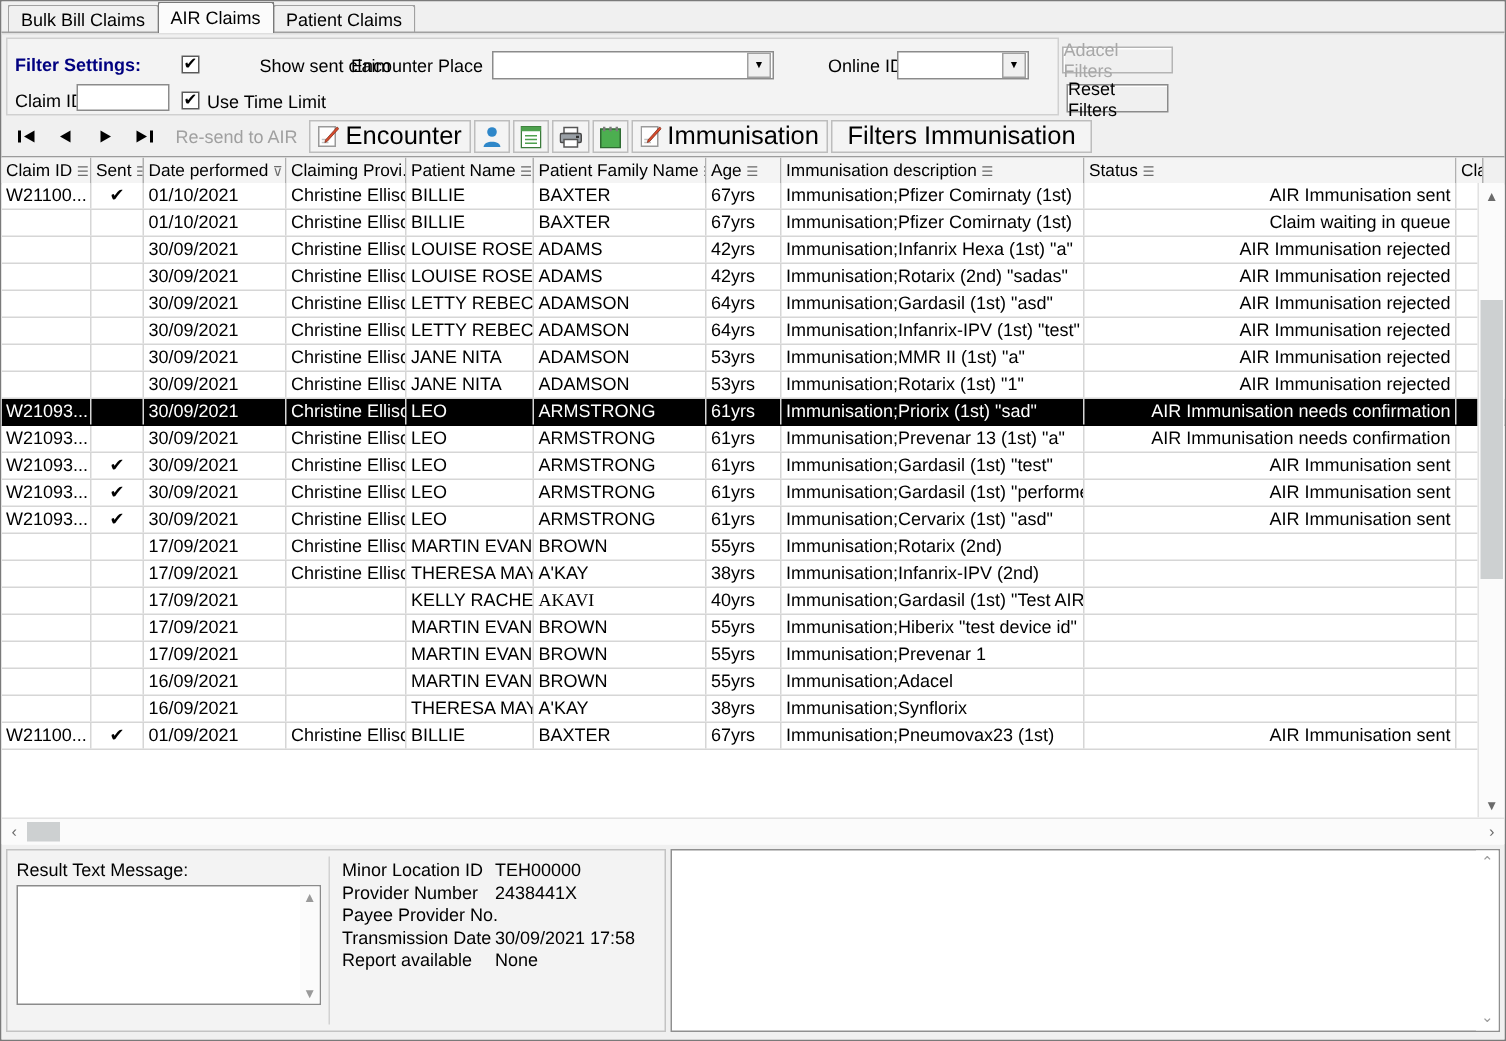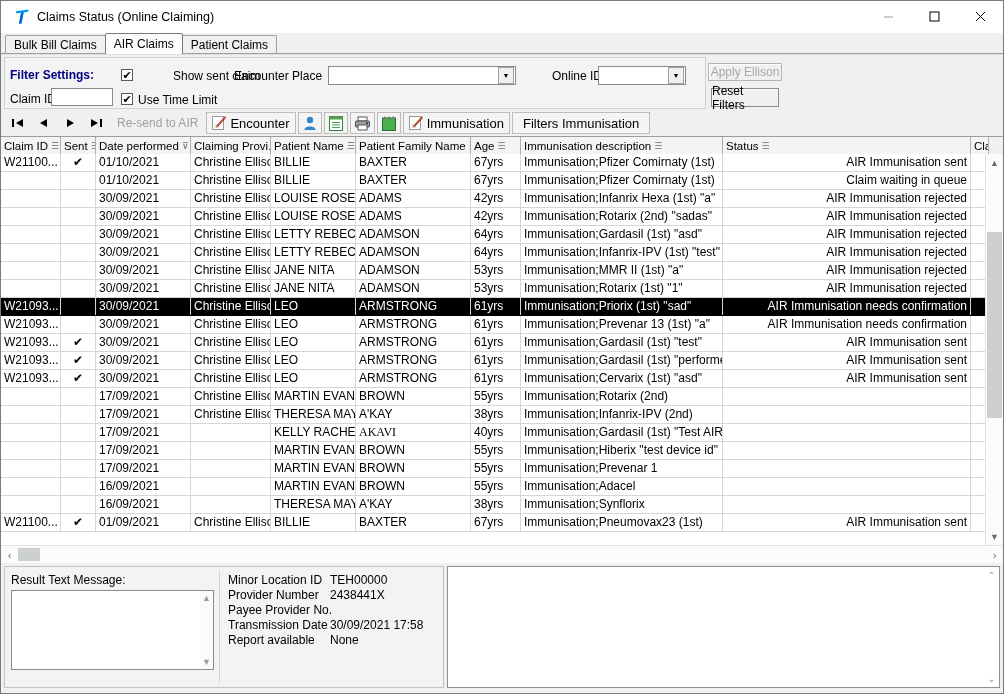--- a/index.html
+++ b/index.html
@@ -56,21 +56,21 @@
   .btn.disabled{color:#a8a8a8;border-color:#b4b4b4;}
 
   
   .toolbar{flex:0 0 auto;height:26px;background:#f0f0f0;display:flex;align-items:center;
            padding-left:4px;position:relative;}
   .navbtn{width:26px;height:22px;display:flex;align-items:center;justify-content:center;
           font-size:10px;color:#000;background:transparent;border:none;}
   .tbtxt{font-size:12px;color:#a0a0a0;padding:0 8px;white-space:nowrap;}
   .tbbtn{height:22px;display:flex;align-items:center;gap:4px;padding:0 5px;
          border:1px solid #bdbdbd;background:#f4f4f4;box-sizing:border-box;
-         font-size:13px;white-space:nowrap;margin-right:2px;}
+         font-size:17px;white-space:nowrap;margin-right:2px;}
   .tbbtn.icononly{padding:0 4px;}
 
   
   .gridwrap{flex:1 1 auto;position:relative;background:#fff;margin:0 0 0 0;overflow:hidden;
             border-top:1px solid #9c9c9c;}
   .ghead{display:flex;height:17px;background:#f0f0f0;border-bottom:1px solid #8c8c8c;}
   .ghead .hc{border-right:1px solid #b0b0b0;box-sizing:border-box;font-size:11.5px;
              line-height:16px;padding-left:3px;display:flex;align-items:center;
              overflow:hidden;white-space:nowrap;background:#f4f4f4;}
   .hc .sorticon{margin-left:3px;font-size:9px;color:#6b6b6b;}
@@ -117,46 +117,20 @@
   .bright .sb{position:absolute;right:0;top:0;bottom:0;width:15px;background:#fff;
               display:flex;flex-direction:column;justify-content:space-between;align-items:center;
               padding:3px 0;box-sizing:border-box;}
   .bright .sb span{font-size:10px;color:#9a9a9a;}
 </style>
 </head>
 <body>
 
 <div class="win">
 
-  <div class="titlebar">
-    <div class="tb-icon">
-      <svg width="17" height="17" viewBox="0 0 17 17">
-        <path d="M2 3.2 L14.6 1.4 L14.0 3.8 L9.6 4.4 L7.4 15.4 L5.0 15.4 L7.1 4.8 L2.4 5.5 Z" fill="#0099f8"></path>
-        <path d="M7.1 4.8 L9.6 4.4 L7.4 15.4 L5.0 15.4 Z" fill="#0064d2"></path>
-      </svg>
-    </div>
-    <div class="tb-title">Claims Status (Online Claiming)</div>
-    <div class="tb-spacer"></div>
-    <div class="tb-btn">
-      <svg width="11" height="11" viewBox="0 0 11 11">
-          <line x1="1" y1="6" x2="10" y2="6" stroke="#9a9a9a" stroke-width="1"></line>
-        </svg>
-    </div>
-    <div class="tb-btn">
-      <svg width="11" height="11" viewBox="0 0 11 11">
-          <rect x="1" y="1" width="9" height="9" fill="none" stroke="#000" stroke-width="1"></rect>
-        </svg>
-    </div>
-    <div class="tb-btn close">
-      <svg width="11" height="11" viewBox="0 0 11 11">
-          <line x1="1" y1="1" x2="10" y2="10" stroke="#000" stroke-width="1"></line>
-          <line x1="10" y1="1" x2="1" y2="10" stroke="#000" stroke-width="1"></line>
-        </svg>
-    </div>
-  </div>
 
   <div class="tabstrip">
     <div class="tabline"></div>
     <div class="tab">Bulk Bill Claims</div>
     <div class="tab active">AIR Claims</div>
     <div class="tab">Patient Claims</div>
   </div>
 
   <div class="filterpanel">
     <div class="fgroup"></div>
@@ -181,21 +155,21 @@
       <div class="cfield"></div>
       <div class="carrow">▼</div>
     </div>
 
     <div class="lbl" style="left:551px;top:14px;">Online ID</div>
     <div class="combo" style="left:597px;top:11px;width:88px;">
       <div class="cfield"></div>
       <div class="carrow">▼</div>
     </div>
 
-    <div class="btn disabled" style="left:707px;top:8px;width:74px;height:18px;">Apply Ellison</div>
+    <div class="btn disabled" style="left:707px;top:8px;width:74px;height:18px;">Adacel Filters</div>
     <div class="btn" style="left:710px;top:33px;width:68px;height:19px;">Reset Filters</div>
   </div>
 
   <div class="toolbar">
     <div class="navbtn">
       <svg width="12" height="10" viewBox="0 0 12 10">
           <rect x="0" y="1" width="2" height="8" fill="#000"></rect>
           <polygon points="11,1 11,9 4,5" fill="#000"></polygon>
         </svg>
     </div>

